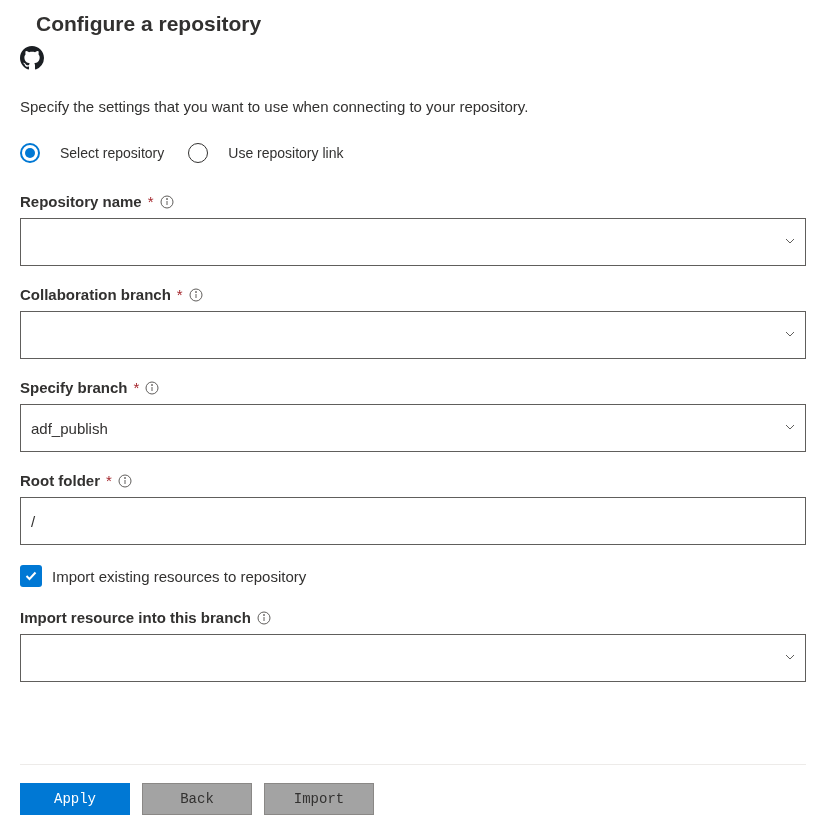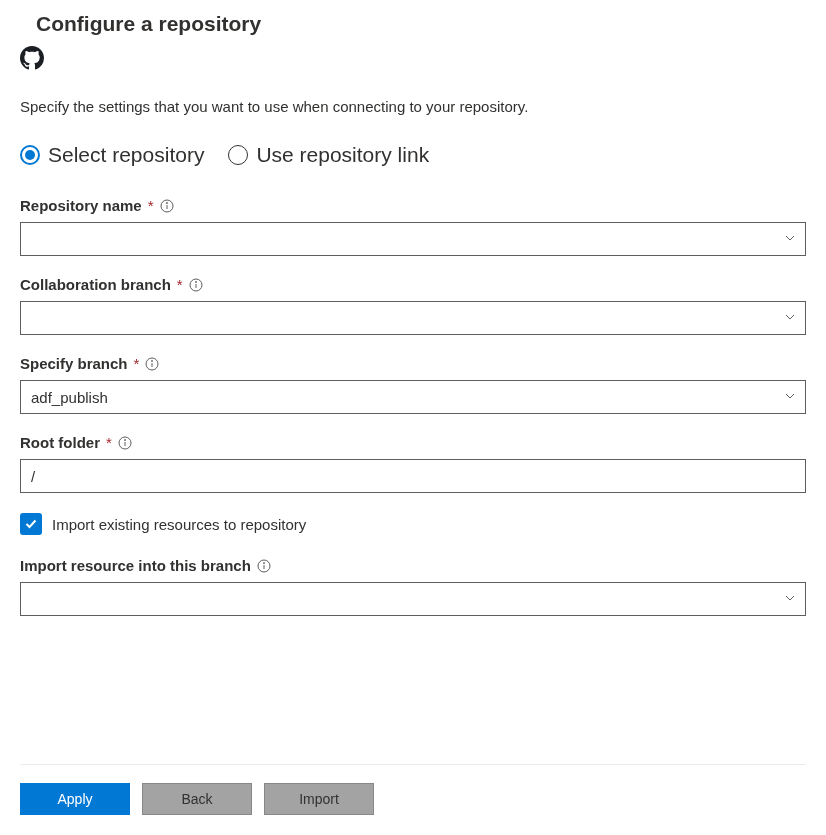--- a/index.html
+++ b/index.html
@@ -36,23 +36,23 @@
     color: #323130;
   }
   .radio-row {
     display: flex;
     gap: 24px;
     margin-bottom: 30px;
   }
   .radio-option {
     display: flex;
     align-items: center;
-    gap: 8px;
+    gap: 20px;
     cursor: pointer;
-    font-size: 21px;
+    font-size: 14px;
   }
   .radio-circle {
     width: 20px;
     height: 20px;
     border-radius: 50%;
     display: flex;
     align-items: center;
     justify-content: center;
     flex-shrink: 0;
   }
@@ -88,21 +88,21 @@
     height: 14px;
     display: inline-flex;
     align-items: center;
     justify-content: center;
   }
   .info-icon svg {
     stroke: #605e5c;
   }
   .dropdown, .text-input {
     width: 100%;
-    height: 34px;
+    height: 48px;
     border: 1px solid #605e5c;
     background: #fff;
     padding: 0 32px 0 10px;
     font-size: 15px;
     font-family: inherit;
     color: #323130;
     position: relative;
     display: flex;
     align-items: center;
     cursor: pointer;
@@ -139,20 +139,21 @@
     flex-shrink: 0;
   }
   .checkbox.checked {
     background: #0078d4;
   }
   .footer {
     border-top: 1px solid #edebe9;
     padding: 18px 0 20px 0;
     display: flex;
     gap: 12px;
+    font-family: Liberation Mono, monospace;
   }
   .btn {
     height: 32px;
     min-width: 110px;
     padding: 0 20px;
     font-size: 14px;
     font-family: inherit;
     border: 1px solid #8a8886;
     background: #a3a3a3;
     color: #323130;

